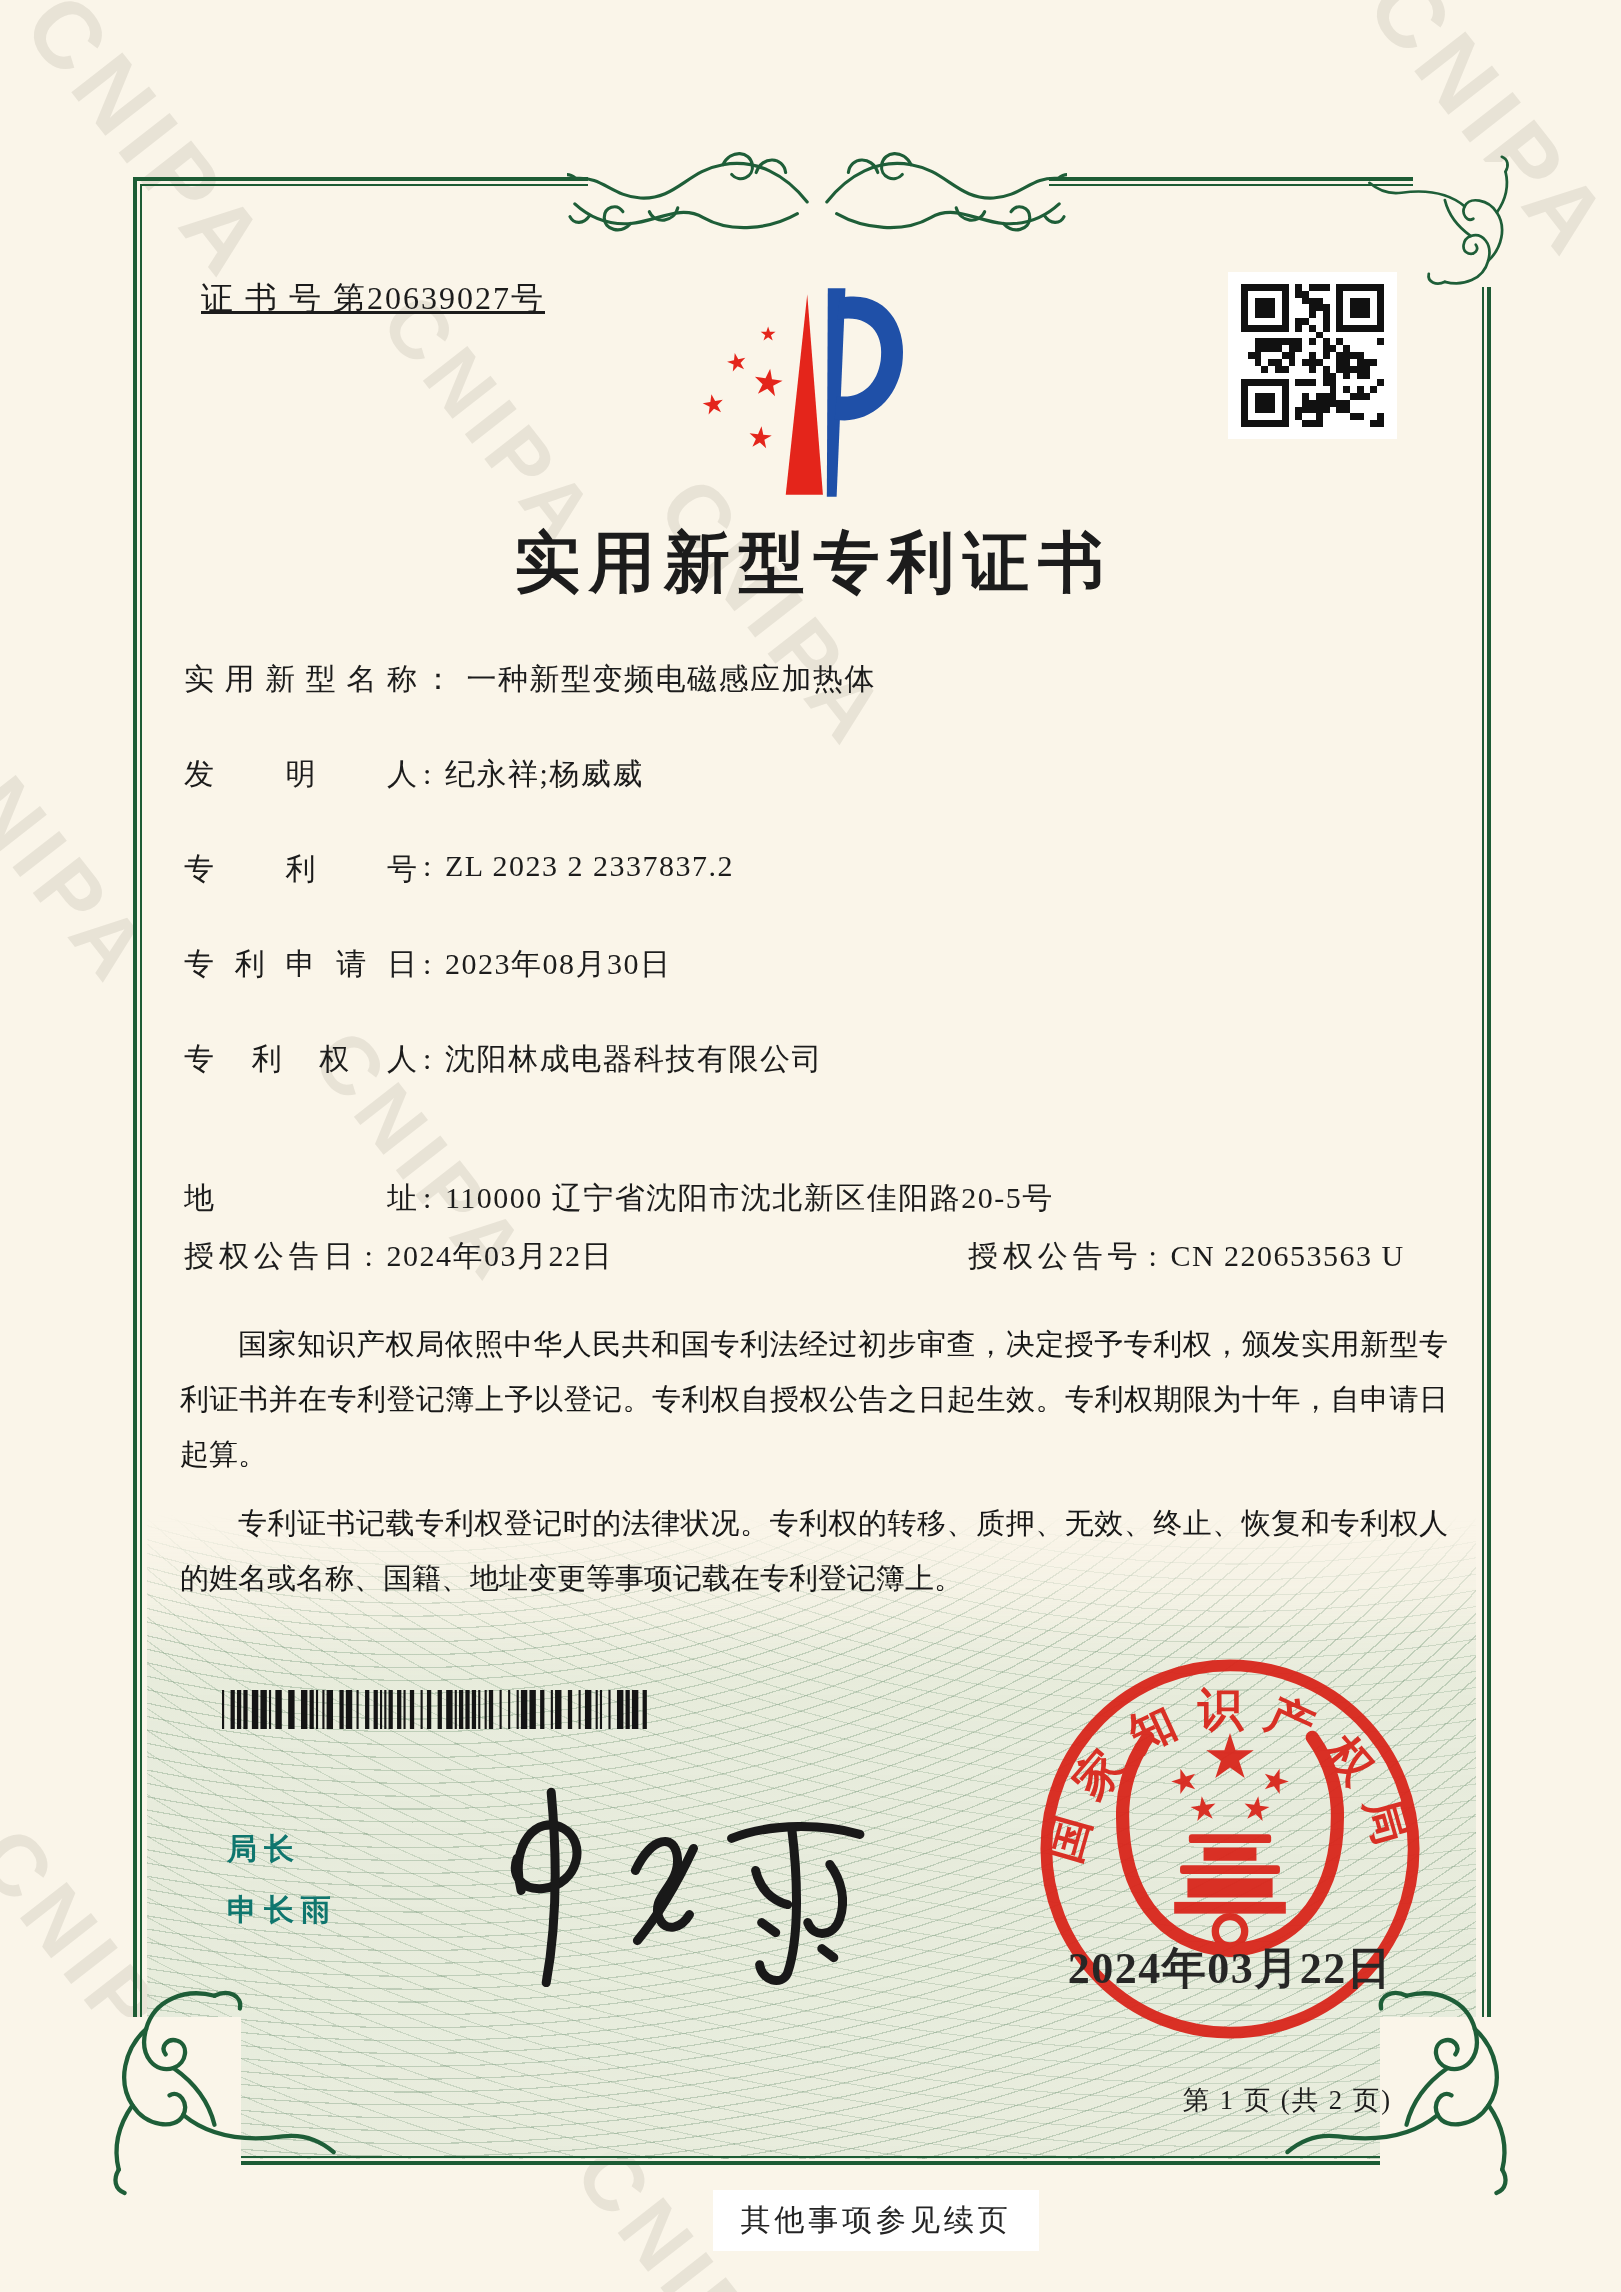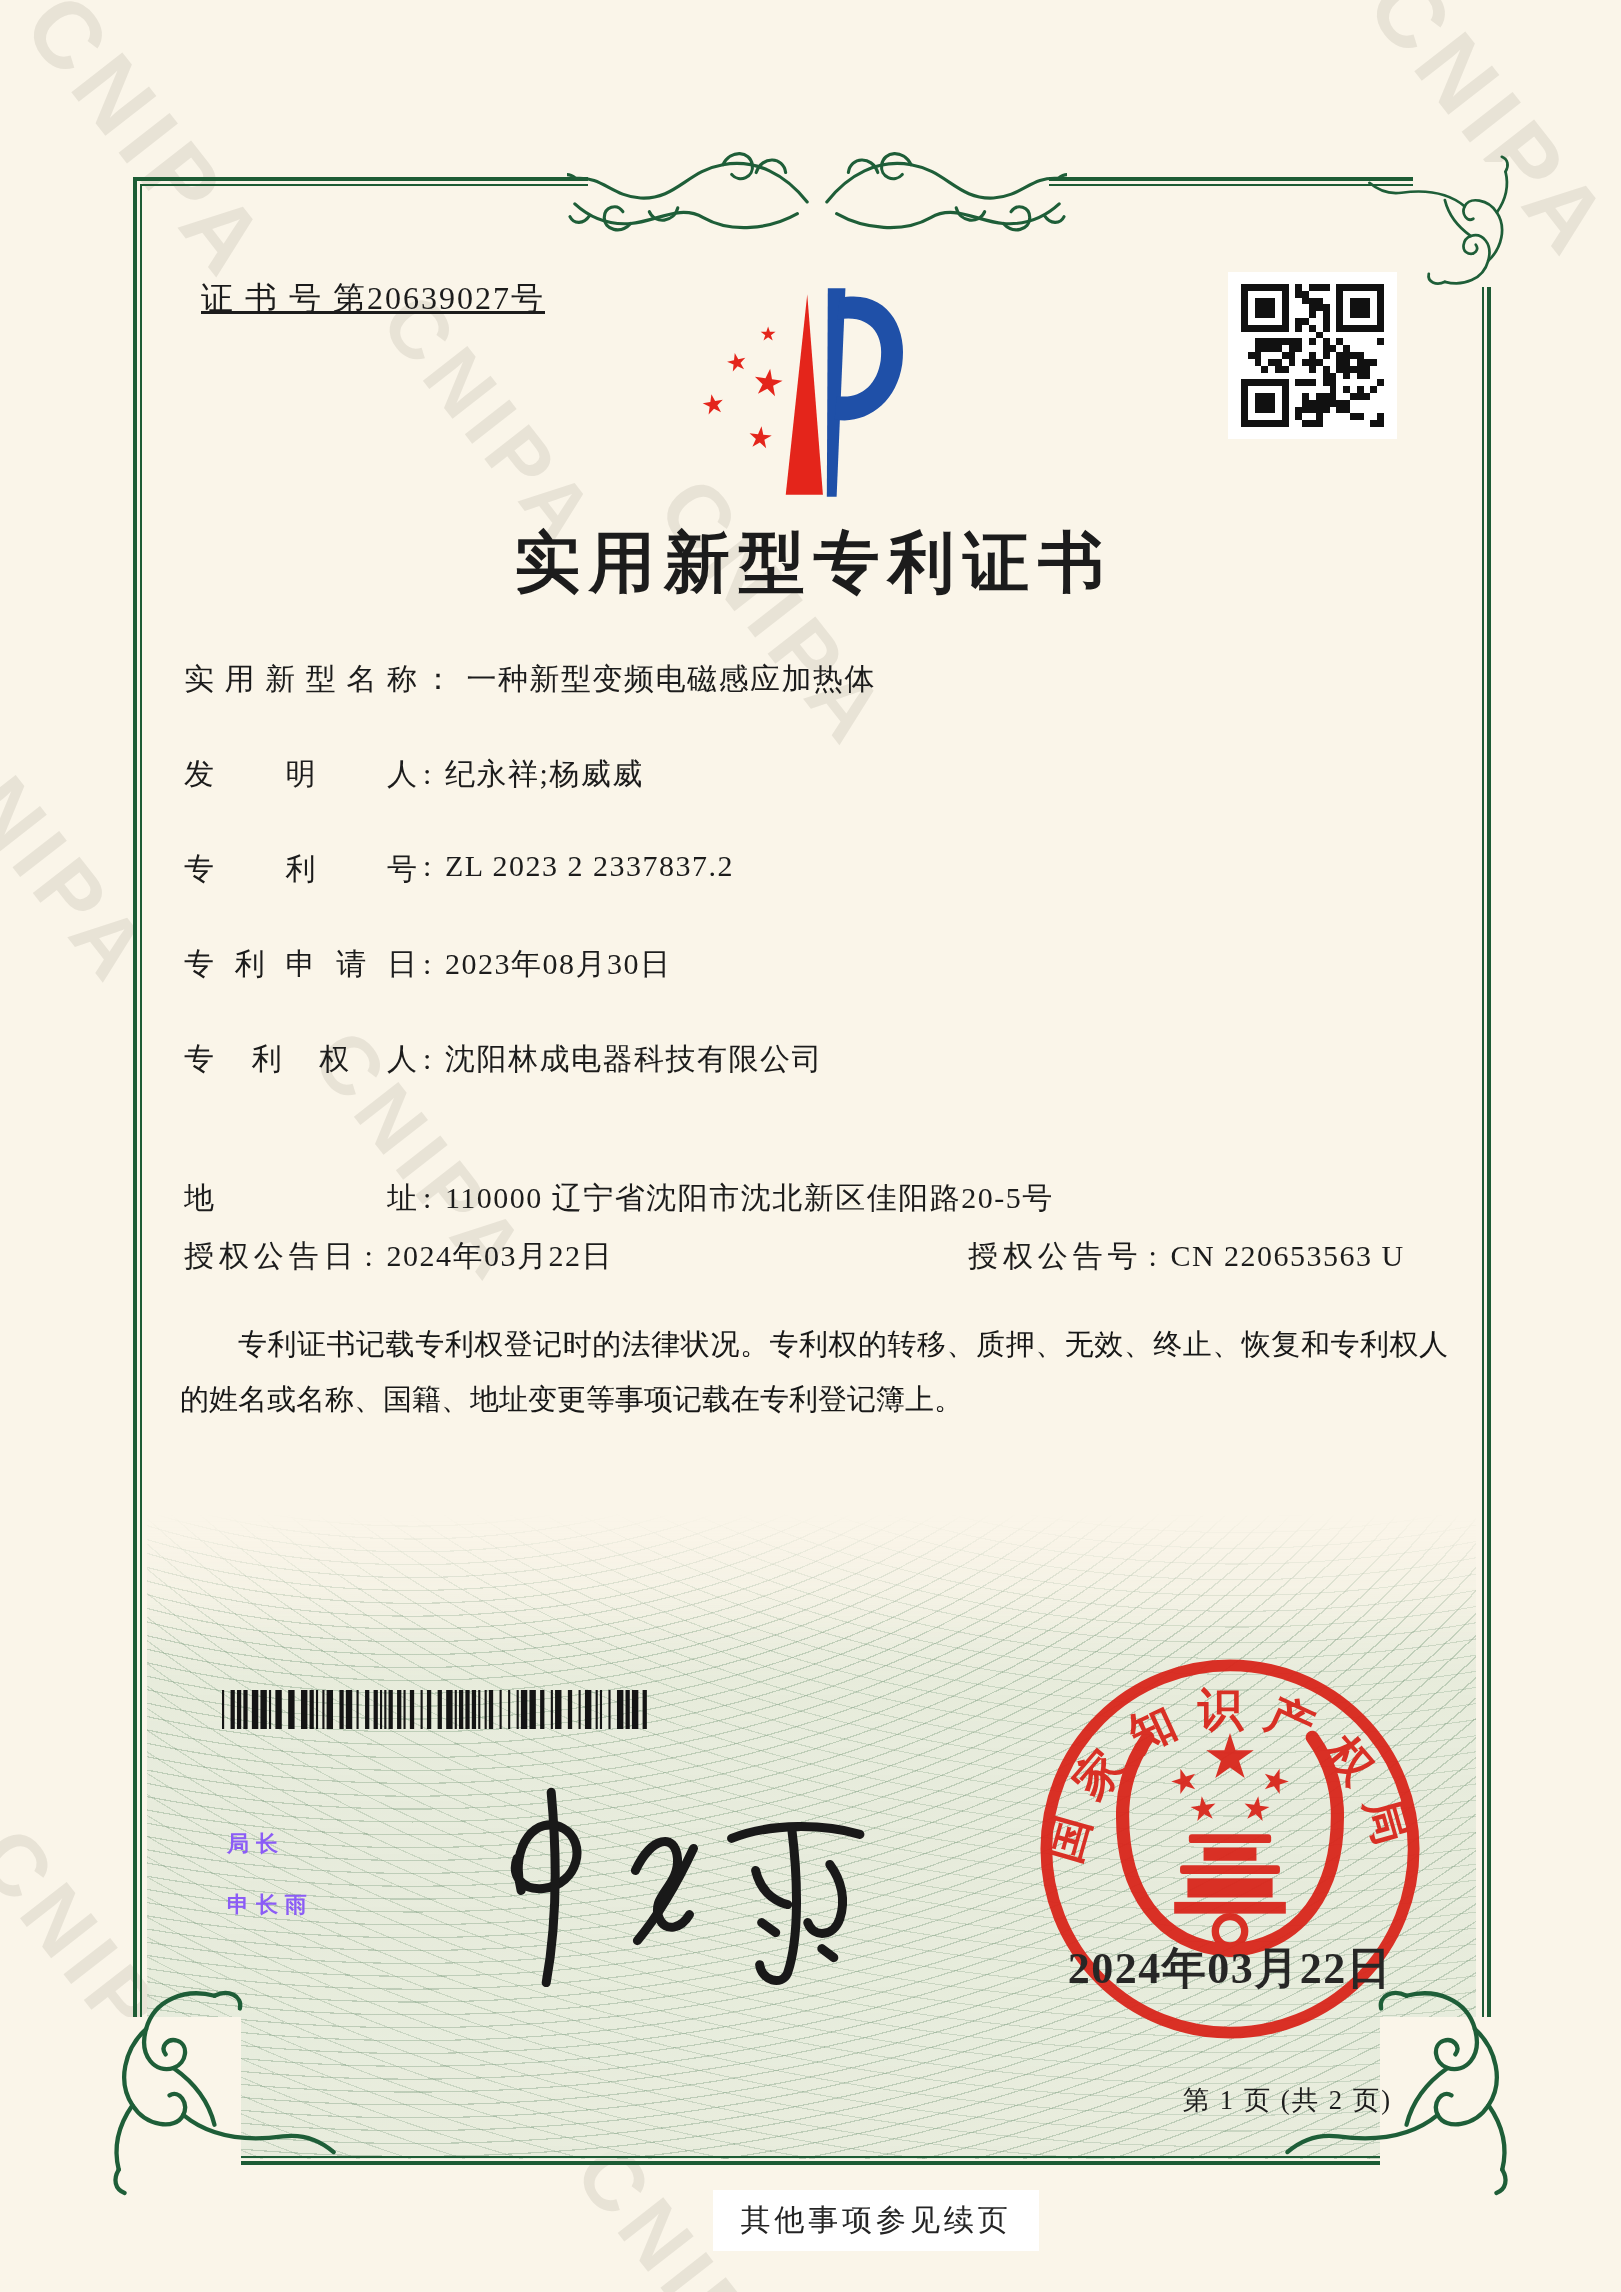--- a/index.html
+++ b/index.html
@@ -53,22 +53,22 @@
   .colon{display:inline-block;margin:0 13.7px 0 5.9px;}
   .fvalue{letter-spacing:1.5px;margin-top:20px;}
   .glabel{letter-spacing:4.9px;}
   .grant2{position:absolute;left:784px;top:0;}
   .paras{position:absolute;left:180px;top:1317px;width:1268px;}
   .para{
     margin:0 0 13.7px 0;font-size:29px;line-height:1.9;text-indent:2em;
     text-align:justify;color:#171717;
   }
   .director{
-    position:absolute;left:227px;font-size:22px;font-weight:700;letter-spacing:6.9px;
-    font-family:"Liberation Sans","DejaVu Sans",sans-serif;color:#8b5cf6;
+    position:absolute;left:227px;font-size:30px;font-weight:700;letter-spacing:6.9px;
+    font-family:"Liberation Sans","DejaVu Sans",sans-serif;color:#0f766e;
   }
   .pagefoot{
     position:absolute;left:147px;top:2082px;width:1245px;text-align:right;
     font-size:26.5px;letter-spacing:2px;
   }
   .contnote{
     position:absolute;left:832px;top:2190px;transform:translateX(-50%);
     background:#ffffff;padding:9.8px 27.4px;font-size:30px;letter-spacing:3.9px;
     white-space:nowrap;color:#242424;margin-left:44px;
   }
@@ -407,20 +407,21 @@
     </div>
 
     <div class="row" style="top:1236px">
       <span class="glabel">授权公告日</span><span class="colon">:</span><span class="fvalue">2024年03月22日</span>
       <span class="grant2">
         <span class="glabel">授权公告号</span><span class="colon">:</span><span class="fvalue">CN 220653563 U</span>
       </span>
     </div>
 
     <div class="paras">
+      <p class="para">国家知识产权局依照中华人民共和国专利法经过初步审查，决定授予专利权，颁发实用新型专利证书并在专利登记簿上予以登记。专利权自授权公告之日起生效。专利权期限为十年，自申请日起算。</p>
       <p class="para">专利证书记载专利权登记时的法律状况。专利权的转移、质押、无效、终止、恢复和专利权人的姓名或名称、国籍、地址变更等事项记载在专利登记簿上。</p>
     </div>
 
     <svg class="barcode" id="barcode" viewBox="0 0 200 17" preserveAspectRatio="none">
         <rect x="0" y="0" width="1" height="17" fill="#141414"></rect>
         <rect x="4" y="0" width="2" height="17" fill="#141414"></rect>
         <rect x="7" y="0" width="2" height="17" fill="#141414"></rect>
         <rect x="10" y="0" width="2" height="17" fill="#141414"></rect>
         <rect x="14" y="0" width="3" height="17" fill="#141414"></rect>
         <rect x="18" y="0" width="3" height="17" fill="#141414"></rect>

